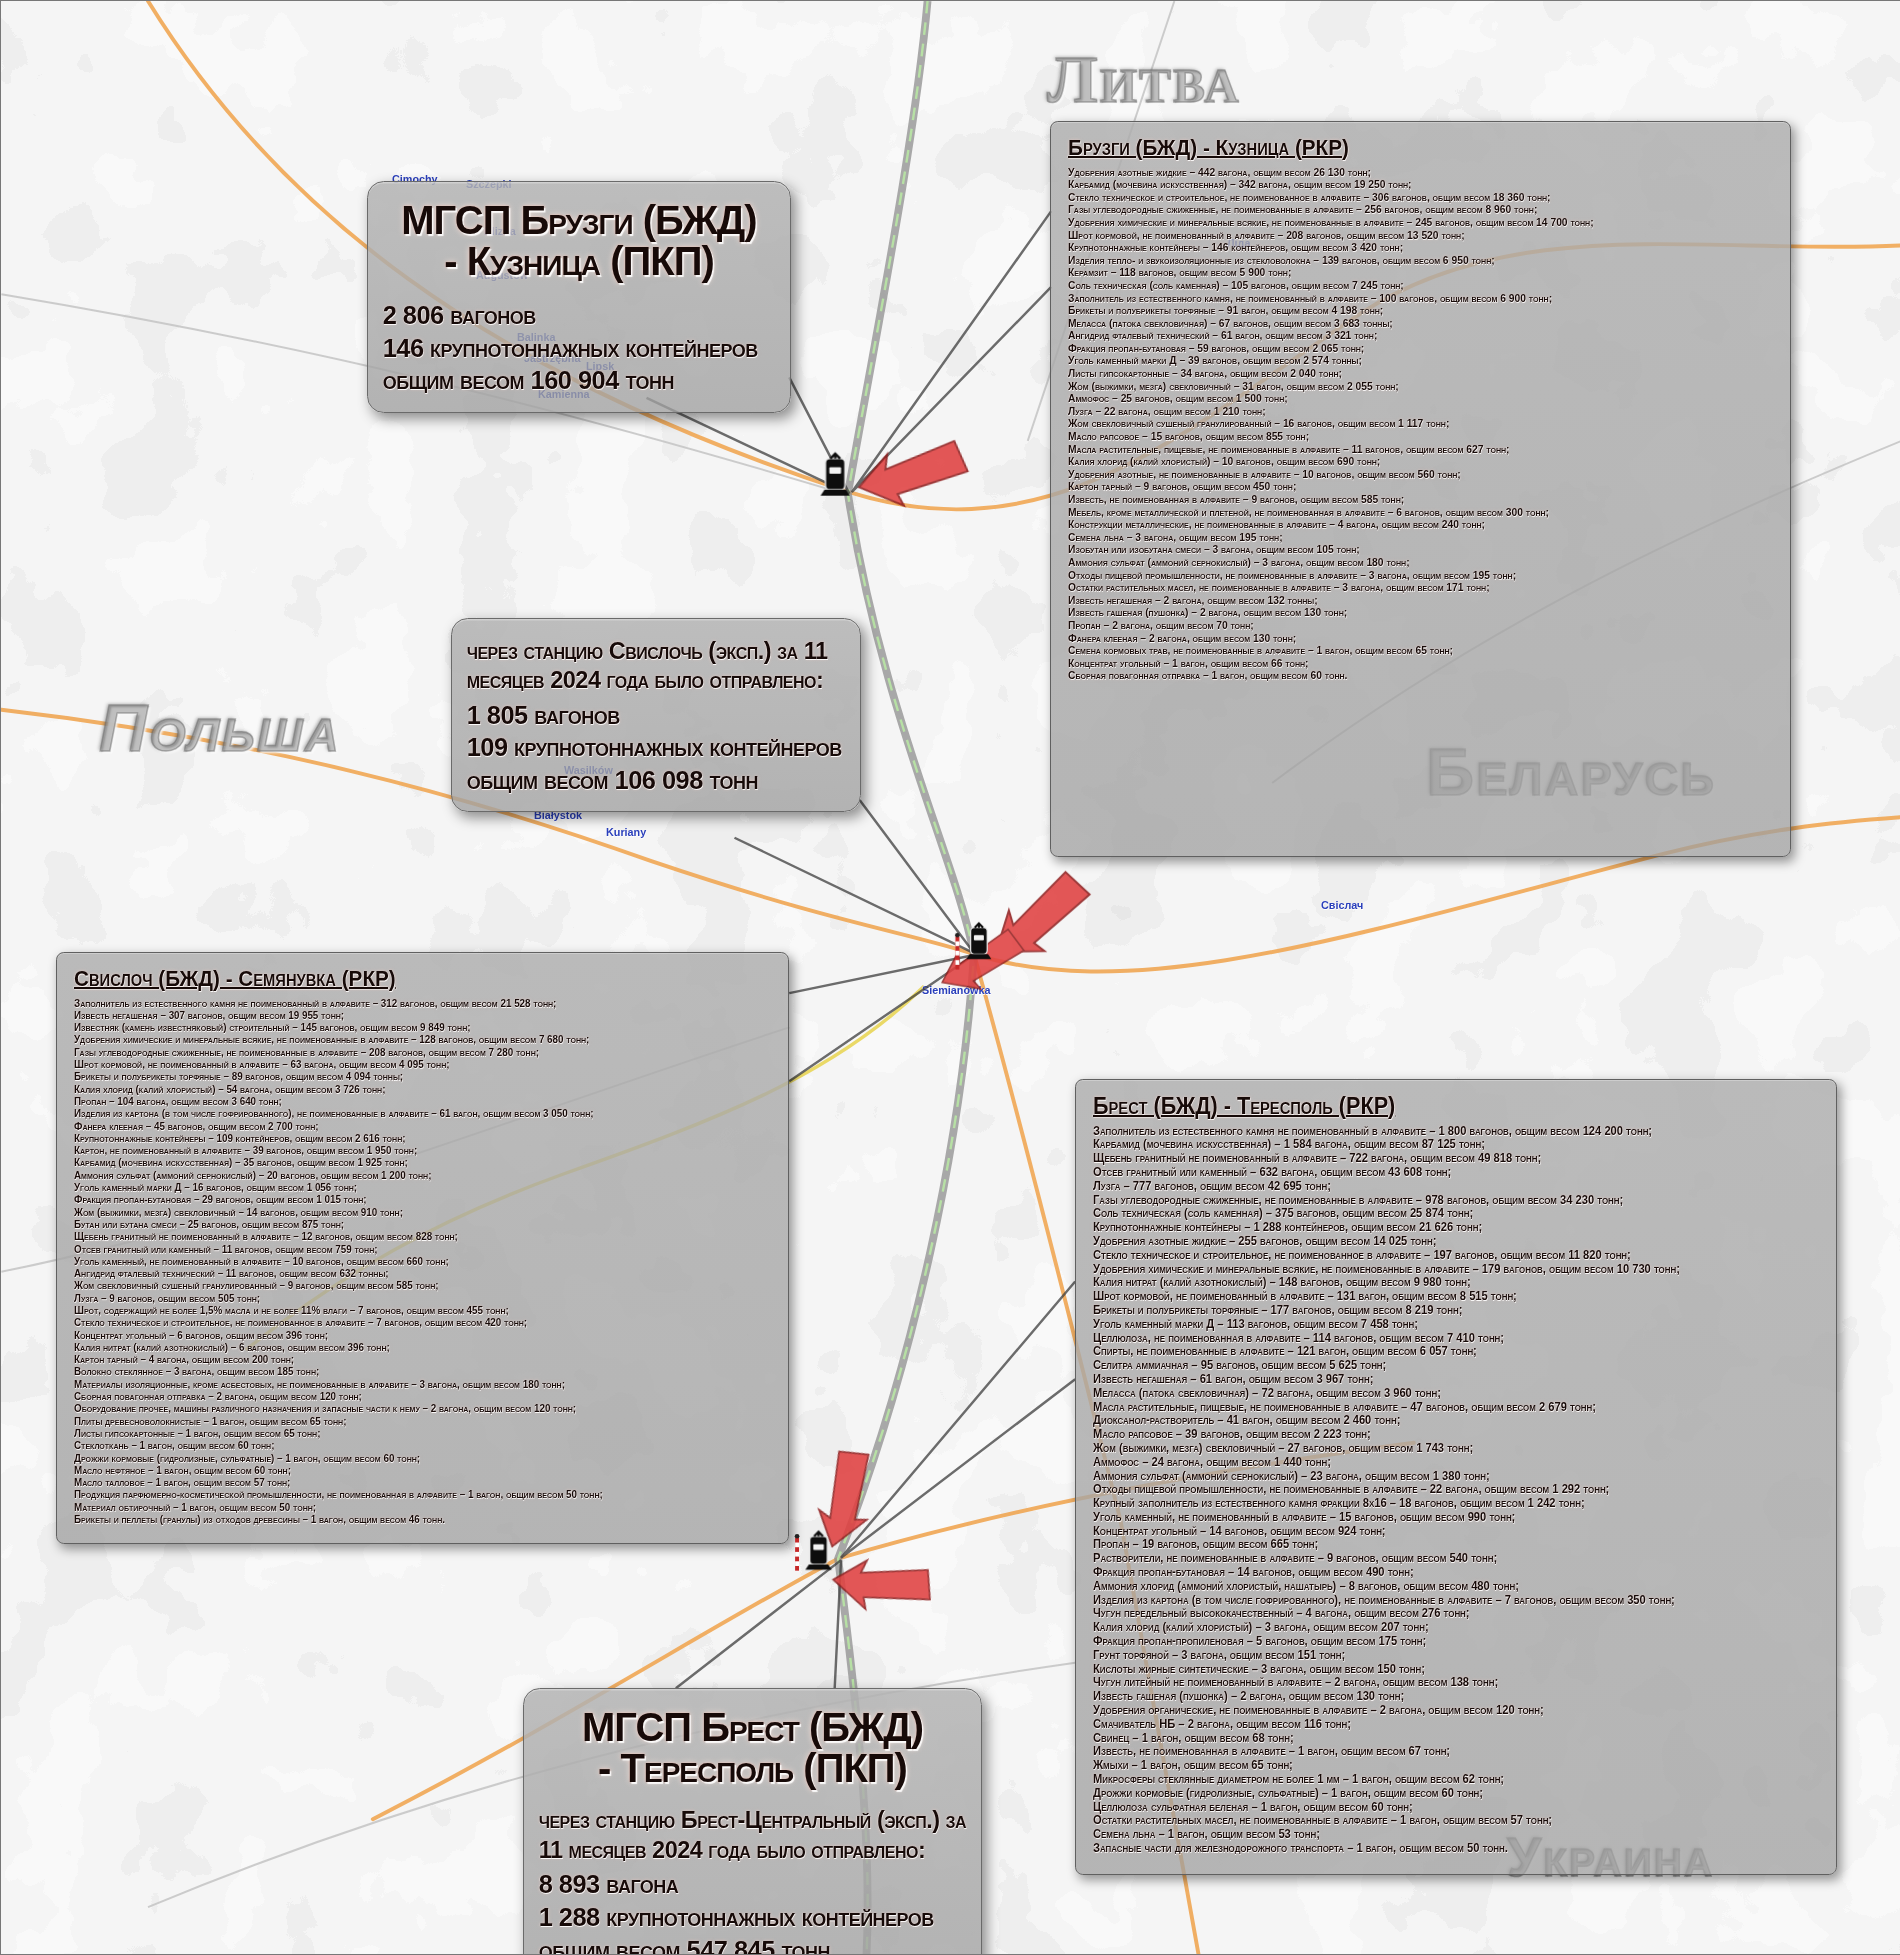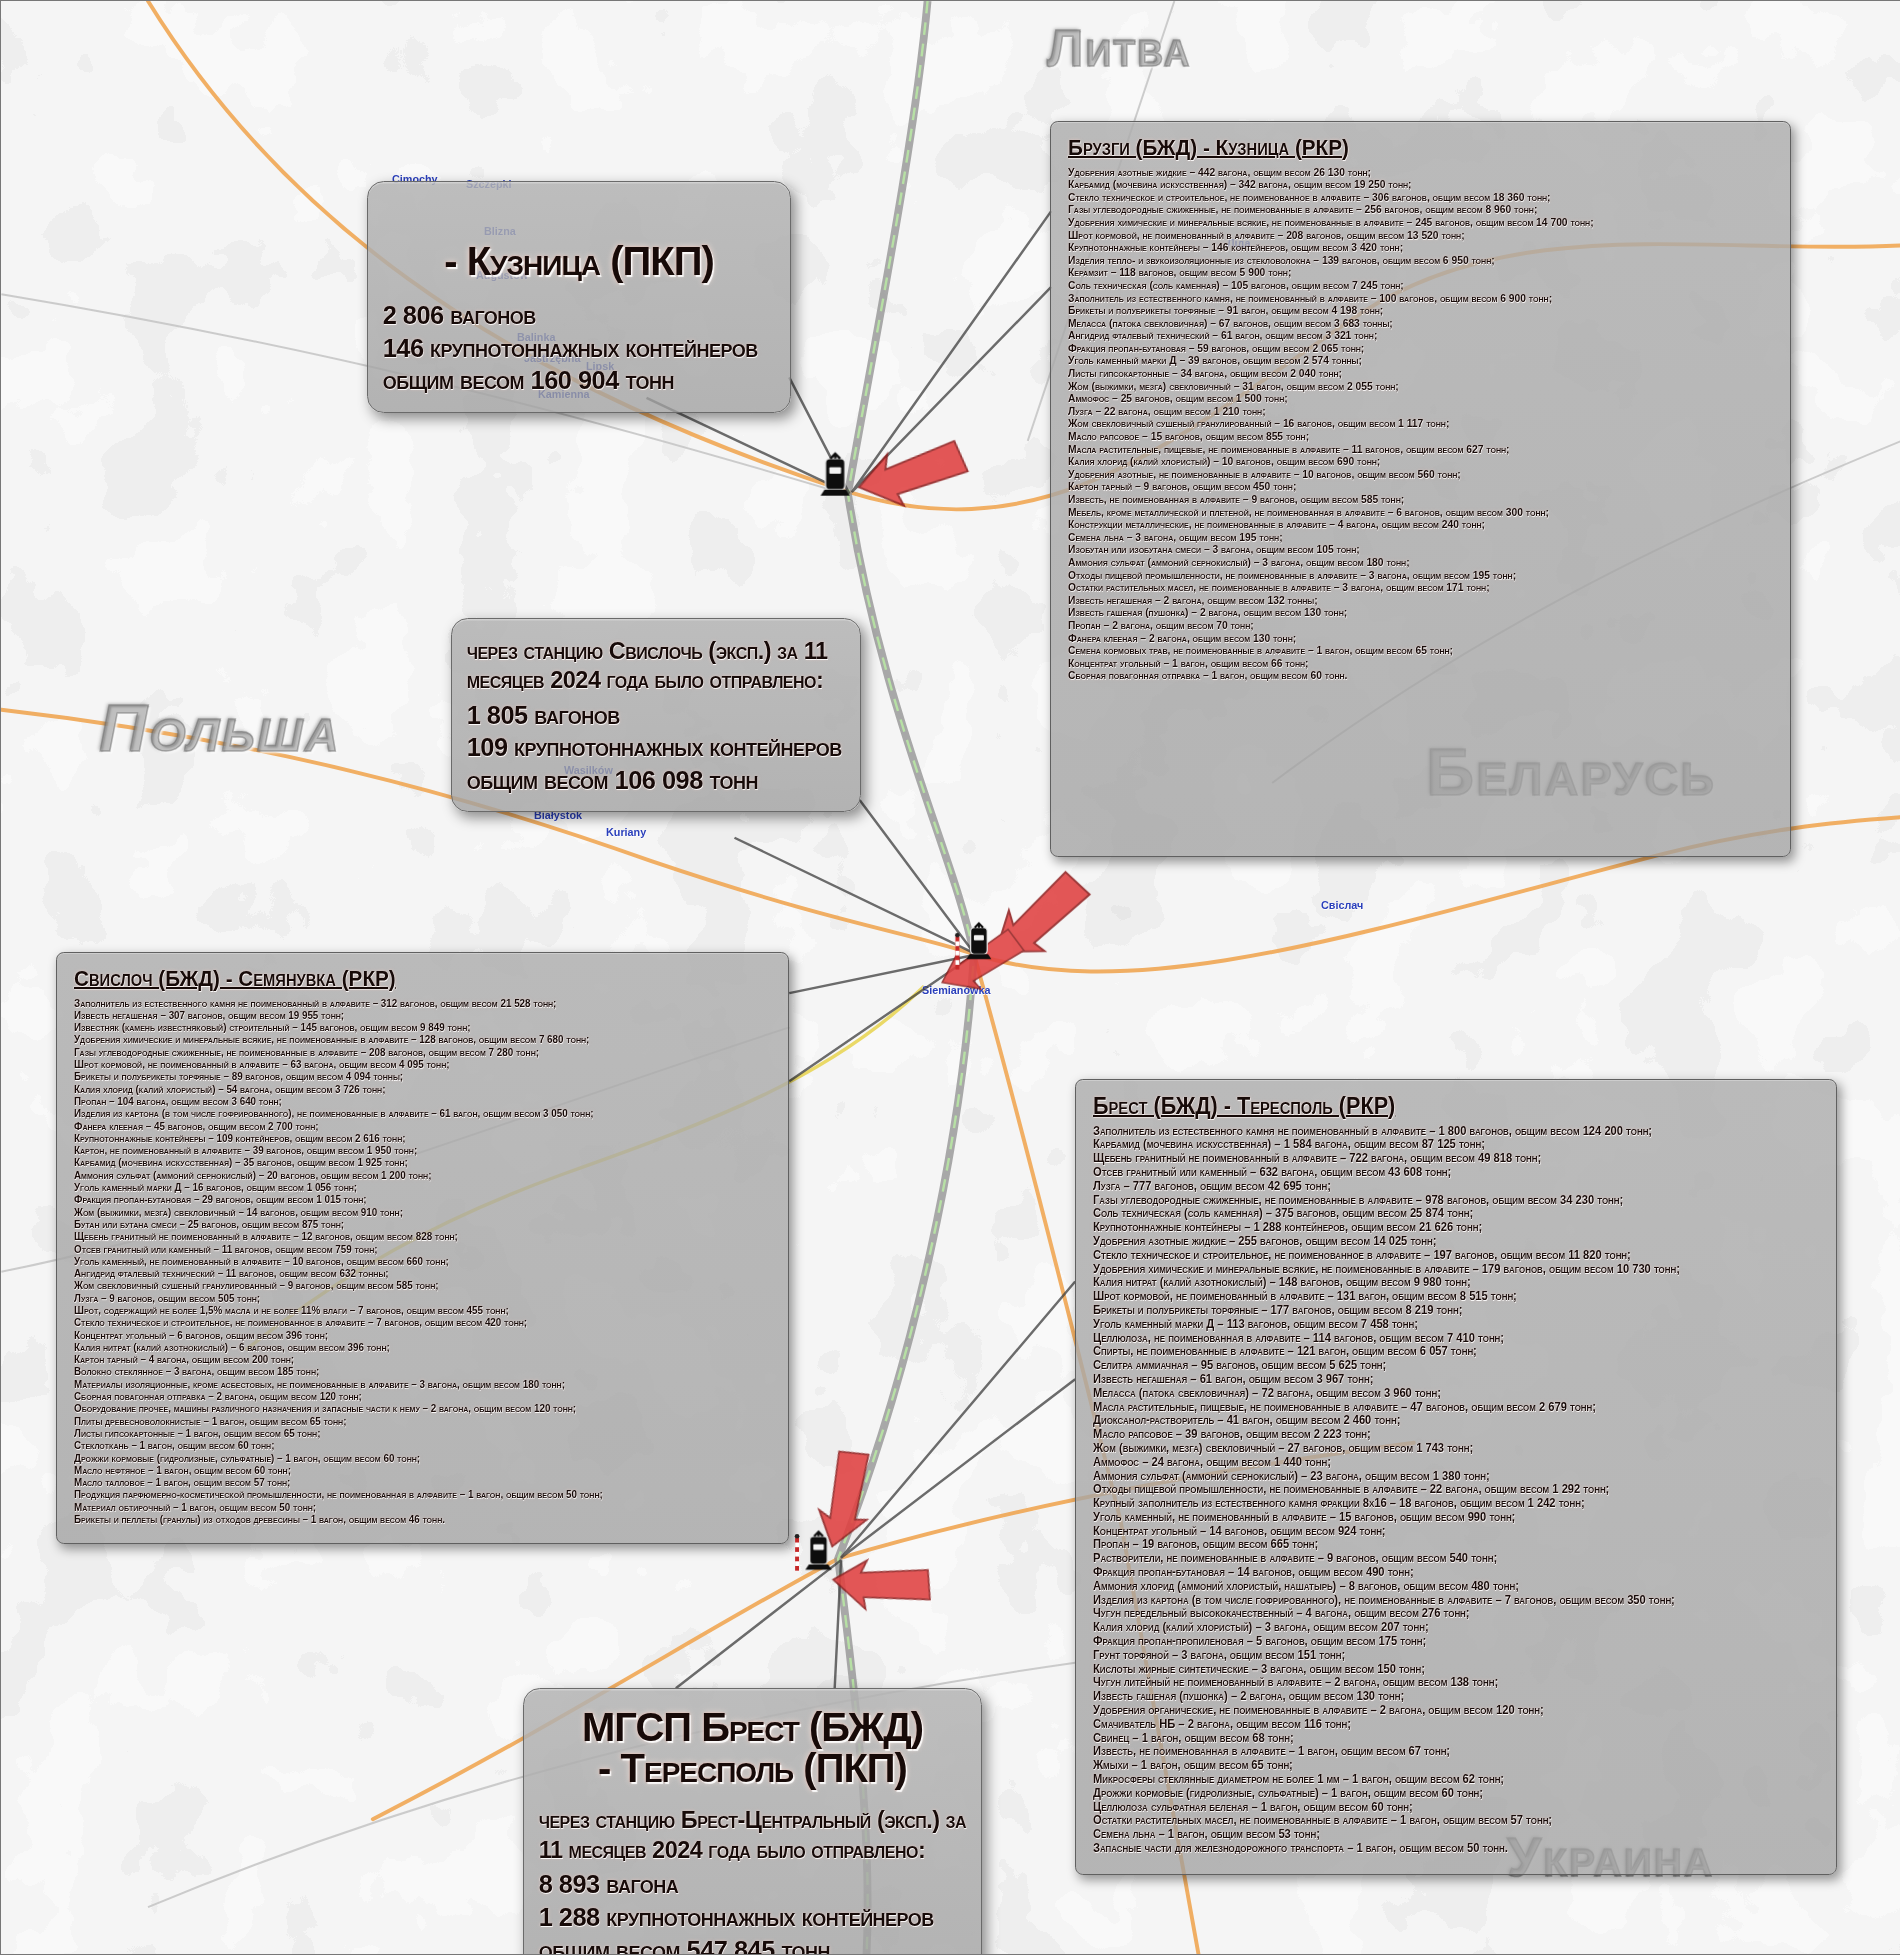--- a/index.html
+++ b/index.html
@@ -14,21 +14,21 @@
   #overlay-lines{position:absolute;inset:0;z-index:3;}
   #overlay-marks{position:absolute;inset:0;z-index:5;}
 
   .country-label{
     position:absolute;z-index:2;font-weight:bold;font-variant:small-caps;
     color:rgba(148,148,148,.55);
     -webkit-text-stroke:1.5px rgba(100,100,100,.45);
     text-shadow:2px 2px 2.4px rgba(255,255,255,.9),-1.5px -1.5px 3.4px rgba(70,70,70,.45),1px 1px 1px rgba(60,60,60,.35);
     letter-spacing:2px;white-space:nowrap;
   }
-  #lbl-litva{left:2140;top:17px;left:1046px;font-size:52px;}
+  #lbl-litva{left:2140;top:39px;left:1046px;font-size:68px;font-family:Liberation Serif, serif;}
   #lbl-polsha{left:98px;top:688px;font-size:67px;font-style:italic;}
   #lbl-belarus{left:1425px;top:732px;font-size:67px;}
   #lbl-ukraina{left:1506px;top:1824px;font-size:55px;}
 
   .town{
     position:absolute;z-index:2;font-size:10.8px;font-weight:bold;color:#2a3fbb;
     text-shadow:0.5px 0.5px 0.5px #fff,-0.5px -0.5px 0.5px #fff;white-space:nowrap;
   }
 
   .panel{
@@ -300,21 +300,21 @@
       <div class="fitem">Дрожжи кормовые (гидролизные, сульфатные) – 1 вагон, общим весом 60 тонн;</div>
       <div class="fitem">Целлюлоза сульфатная беленая – 1 вагон, общим весом 60 тонн;</div>
       <div class="fitem">Остатки растительных масел, не поименованные в алфавите – 1 вагон, общим весом 57 тонн;</div>
       <div class="fitem">Семена льна – 1 вагон, общим весом 53 тонн;</div>
       <div class="fitem">Запасные части для железнодорожного транспорта – 1 вагон, общим весом 50 тонн.</div>
     </div>
 </div>
 
 <div class="callout" id="callout-bruzgi">
   <div class="c-title ink">
-    <br>
+    <span>МГСП Брузги (БЖД)</span><br>
     <span>- Кузница (ПКП)</span>
   </div>
   <div class="ink">
       <div class="stat-line">2 806 вагонов</div>
       <div class="stat-line">146 крупнотоннажных контейнеров</div>
       <div class="stat-line">общим весом 160 904 тонн</div>
     </div>
 </div>
 
 <div class="callout" id="callout-svisloch">

